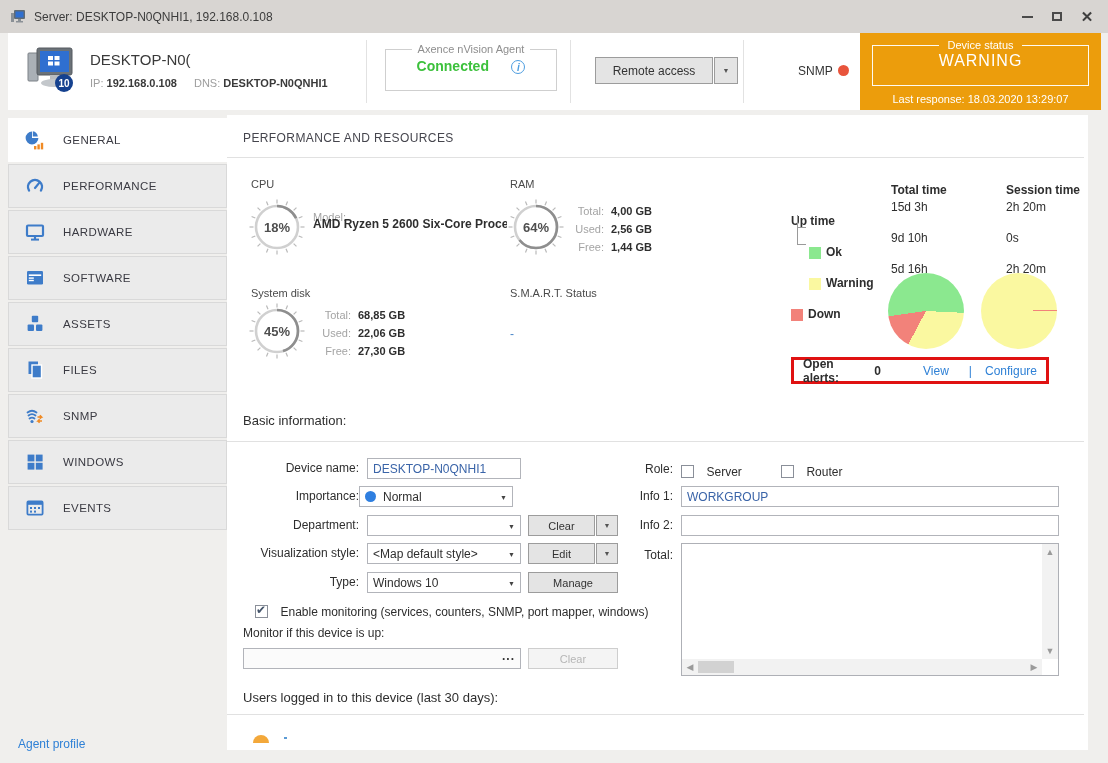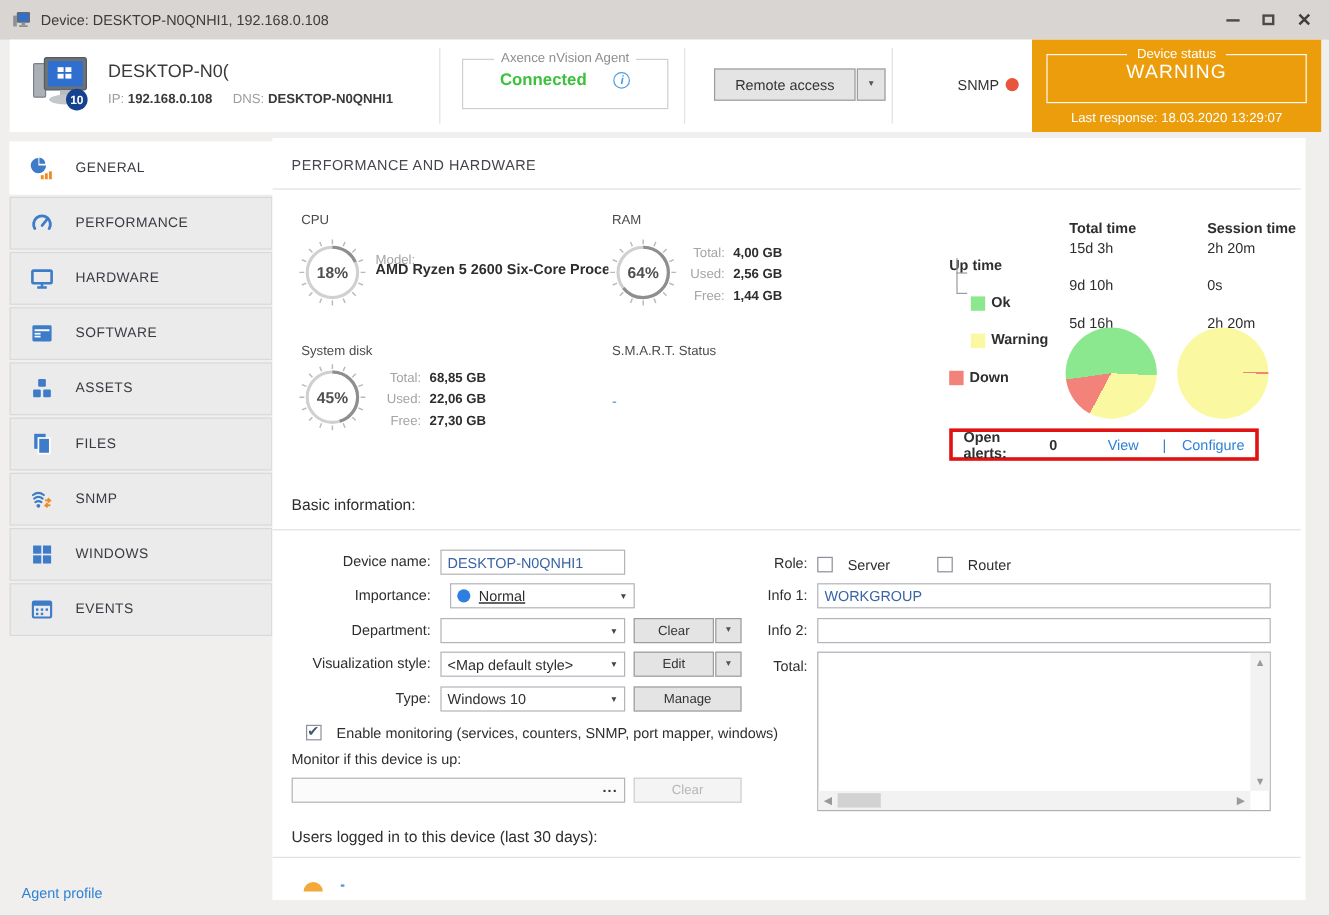--- a/index.html
+++ b/index.html
@@ -123,21 +123,21 @@
 <div id="app">
 
   <div class="titlebar">
     <svg width="16" height="15" viewBox="0 0 16 15">
       <rect x="1" y="4" width="3" height="9" fill="#8a9096"></rect>
       <rect x="4" y="1" width="11" height="9" rx="1" fill="#5f6b76"></rect>
       <rect x="5.5" y="2.5" width="8" height="6" fill="#2f6fd0"></rect>
       <rect x="8" y="10" width="3" height="2" fill="#8a9096"></rect>
       <rect x="6" y="12" width="7" height="1.5" fill="#8a9096"></rect>
     </svg>
-    <span class="title-text">Device: DESKTOP-N0QNHI1, 192.168.0.108</span>
+    <span class="title-text">Server: DESKTOP-N0QNHI1, 192.168.0.108</span>
     <div class="win-controls">
       <span class="winbtn">
           <span class="glyph-min"></span>
         </span>
       <span class="winbtn">
           <span class="glyph-max"></span>
         </span>
       <span class="winbtn">
           <span class="glyph-close">✕</span>
         </span>
@@ -277,21 +277,21 @@
         <rect x="5" y="12.6" width="2" height="2" fill="#3e7cc9"></rect>
           <rect x="9" y="12.6" width="2" height="2" fill="#3e7cc9"></rect>
       </svg>
       <span class="nav-label">EVENTS</span>
     </div>
   </div>
 
   <a class="agent-profile">Agent profile</a>
 
   <div class="content">
-    <div class="sec-title">PERFORMANCE AND HARDWARE</div>
+    <div class="sec-title">PERFORMANCE AND RESOURCES</div>
     <div class="divider" style="top:42px;"></div>
 
     <div class="blk-label" style="left:24px; top:63px;">CPU</div>
     <div class="gauge" style="left:22px; top:84px;"><svg width="56" height="56" viewBox="0 0 56 56">
           <line x1="51.5" y1="28" x2="55.5" y2="28" stroke="#b9b9b9" stroke-width="1.2"></line>
           <line x1="49.71116901401524" y1="36.99306066057961" x2="53.406687144060385" y2="38.52379439003997" stroke="#b9b9b9" stroke-width="1.2"></line>
           <line x1="44.61700935788387" y1="44.617009357883866" x2="47.44543648263006" y2="47.44543648263006" stroke="#b9b9b9" stroke-width="1.2"></line>
           <line x1="36.99306066057961" y1="49.71116901401524" x2="38.52379439003997" y2="53.406687144060385" stroke="#b9b9b9" stroke-width="1.2"></line>
           <line x1="28" y1="51.5" x2="28" y2="55.5" stroke="#b9b9b9" stroke-width="1.2"></line>
           <line x1="19.00693933942039" y1="49.71116901401524" x2="17.476205609960033" y2="53.406687144060385" stroke="#b9b9b9" stroke-width="1.2"></line>
@@ -434,21 +434,21 @@
       <span class="link alerts-config">Configure</span>
     </div>
 
     <div class="h2" style="top:298px;">Basic information:</div>
     <div class="divider" style="top:326px;"></div>
 
     <div class="frm-label" style="top:343px;">Device name:</div>
     <div class="ctrl" style="left:140px; top:343px; width:154px;"><input class="tinput" value="DESKTOP-N0QNHI1" style=""></div>
 
     <div class="frm-label" style="top:371px;">Importance:</div>
-    <div class="ctrl" style="left:148px; top:371px; width:154px;text-decoration:underline;">
+    <div class="ctrl" style="left:132px; top:371px; width:154px;">
       <div class="select">
         <span class="imp-dot"></span>
         <span>Normal</span>
         <span class="sel-arrow">▼</span>
       </div>
     </div>
 
     <div class="frm-label" style="top:400px;">Department:</div>
     <div class="ctrl" style="left:140px; top:400px; width:154px;">
       <div class="select">

